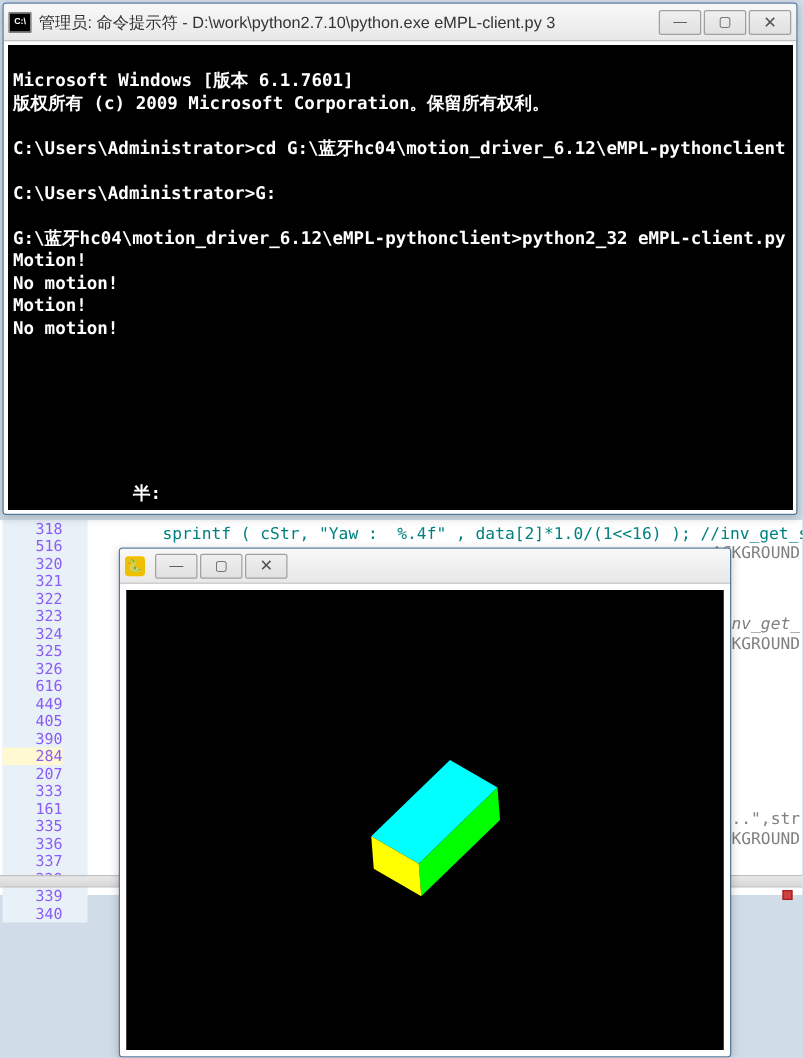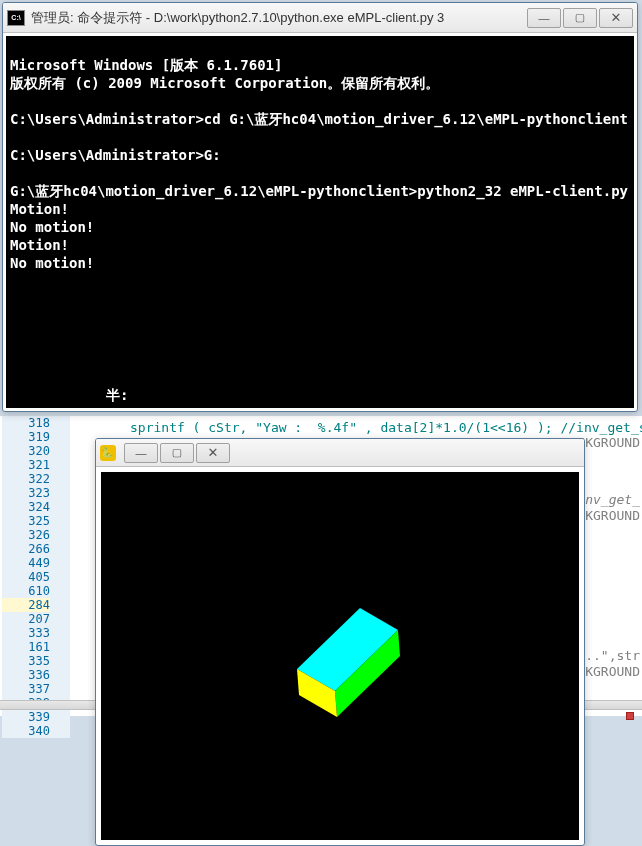--- a/index.html
+++ b/index.html
@@ -121,21 +121,21 @@
       background: #fff;
     }
     .gutter {
       position: absolute;
       top: 416px;
       left: 2px;
       width: 68px;
       background: #e8f0f8;
       font-family: Consolas, monospace;
       font-size: 12px;
-      color: #0369a1;
+      color: #8b5cf6;
       text-align: right;
       padding-right: 20px;
       line-height: 14px;
     }
     .gutter-line { height: 14px; }
     .gutter-line.sel { background: #fff8d0; }
     .code-fragment {
       position: absolute;
       font-family: Consolas, monospace;
       font-size: 13px;
@@ -217,32 +217,32 @@
       height: 200px;
     }
   </style>
 </head>
 <body>
 
 <div class="editor-bg"></div>
 
 <div class="gutter">
   <div class="gutter-line">318</div>
-  <div class="gutter-line">319</div>
+  <div class="gutter-line">516</div>
   <div class="gutter-line">320</div>
   <div class="gutter-line">321</div>
   <div class="gutter-line">322</div>
   <div class="gutter-line">323</div>
   <div class="gutter-line">324</div>
   <div class="gutter-line">325</div>
   <div class="gutter-line">326</div>
-  <div class="gutter-line">266</div>
+  <div class="gutter-line">616</div>
   <div class="gutter-line">449</div>
   <div class="gutter-line">405</div>
-  <div class="gutter-line">610</div>
+  <div class="gutter-line">390</div>
   <div class="gutter-line sel">284</div>
   <div class="gutter-line">207</div>
   <div class="gutter-line">333</div>
   <div class="gutter-line">161</div>
   <div class="gutter-line">335</div>
   <div class="gutter-line">336</div>
   <div class="gutter-line">337</div>
   <div class="gutter-line">338</div>
   <div class="gutter-line">339</div>
   <div class="gutter-line">340</div>

